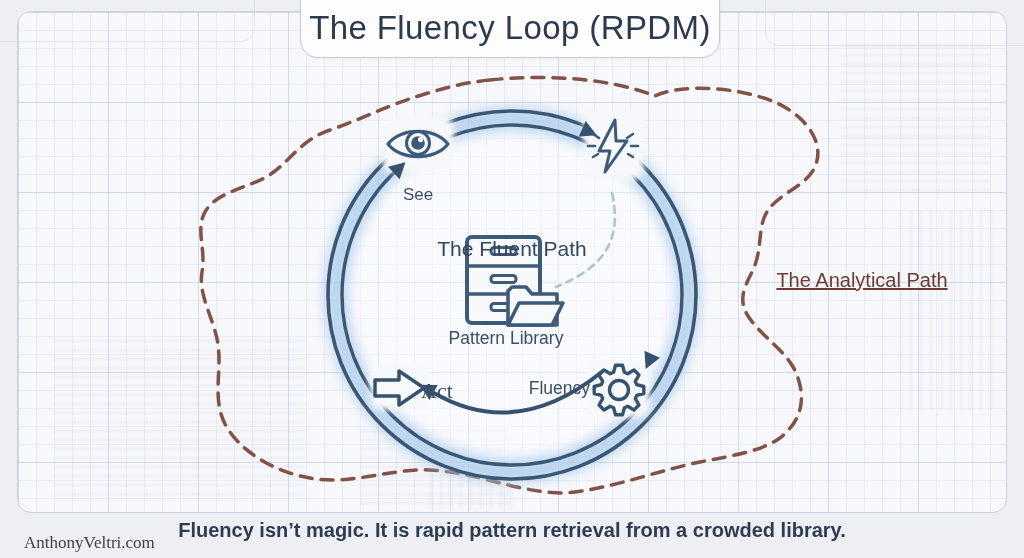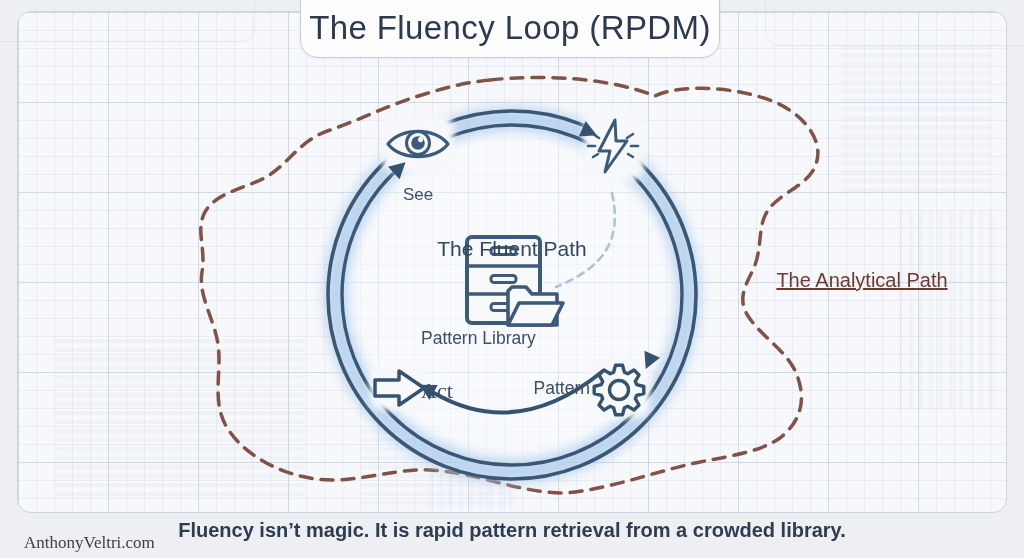--- a/index.html
+++ b/index.html
@@ -33,21 +33,21 @@
     display:flex; align-items:flex-end; justify-content:center; padding-bottom:10px;
     box-shadow:0 1px 3px rgba(60,80,110,.06);
   }
   .title-text { font-size:33px; letter-spacing:.4px; color:#2b3a4f; }
   .side-box { position:absolute; z-index:5; border:1.5px solid #d5dae2; border-radius:14px; opacity:.55; background:transparent; }
 
   .step-label { font-size:17px; }
   .fluent-path { left:412px; top:191px; width:200px; text-align:center; font-size:21px; color:#33475f;margin-top:46px; }
   .see-label { left:388px; top:185px; width:60px; text-align:center; }
   .recognize-label { left:553px; top:169px; width:120px; text-align:center; }
-  .pattern-label { left:421px; top:328px; width:170px; font-size:17.5px; }
+  .pattern-label { left:421px; top:328px; width:170px; text-align:center; font-size:17.5px; }
   .act-label { left:421px; top:378px; font-size:22px;font-family:Liberation Serif, serif; }
   .simulate-label { left:490px; top:378px; width:100px; text-align:right; font-size:17.5px; }
   .analytical-label { left:750px; top:269px; width:224px; text-align:center; font-size:20px; color:#6d3a31;text-decoration:underline; }
 
   .tagline { left:0; top:519px; width:1024px; text-align:center; font-size:20px; color:#2d3c51;font-weight:bold; }
   .watermark { left:24px; top:533px; font-size:17px; color:#404040;font-family:Liberation Serif, serif; }
 </style>
 </head>
 <body>
 
@@ -152,21 +152,21 @@
       <circle r="9.5" fill="none" stroke-width="3.4"></circle>
     </g>
   </svg>
 
   <div class="title-box">
     <div class="title-text">The Fluency Loop (RPDM)</div>
   </div>
 
   <div class="label fluent-path">The Fluent Path</div>
   <div class="label step-label see-label">See</div>
-  <div class="label simulate-label">Pattern</div>
+  <div class="label simulate-label">Fluency</div>
   <div class="label act-label">Act</div>
   <div class="label pattern-label">Pattern Library</div>
   <div class="label analytical-label">The Analytical Path</div>
 
   <div class="label tagline">Fluency isn’t magic. It is rapid pattern retrieval from a crowded library.</div>
   <div class="label watermark">AnthonyVeltri.com</div>
 
 </div>
 
 </body></html>

